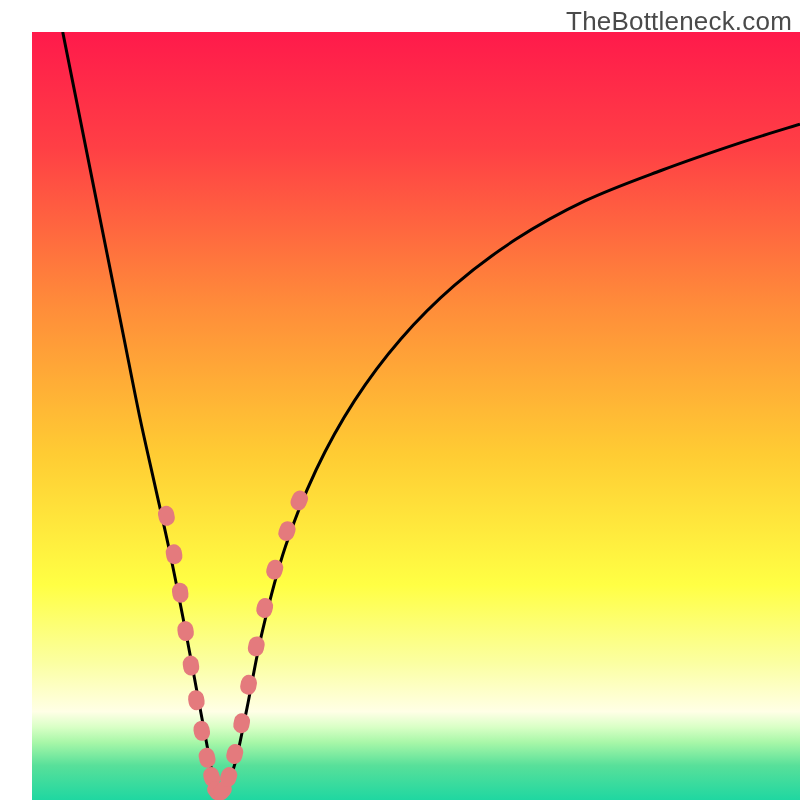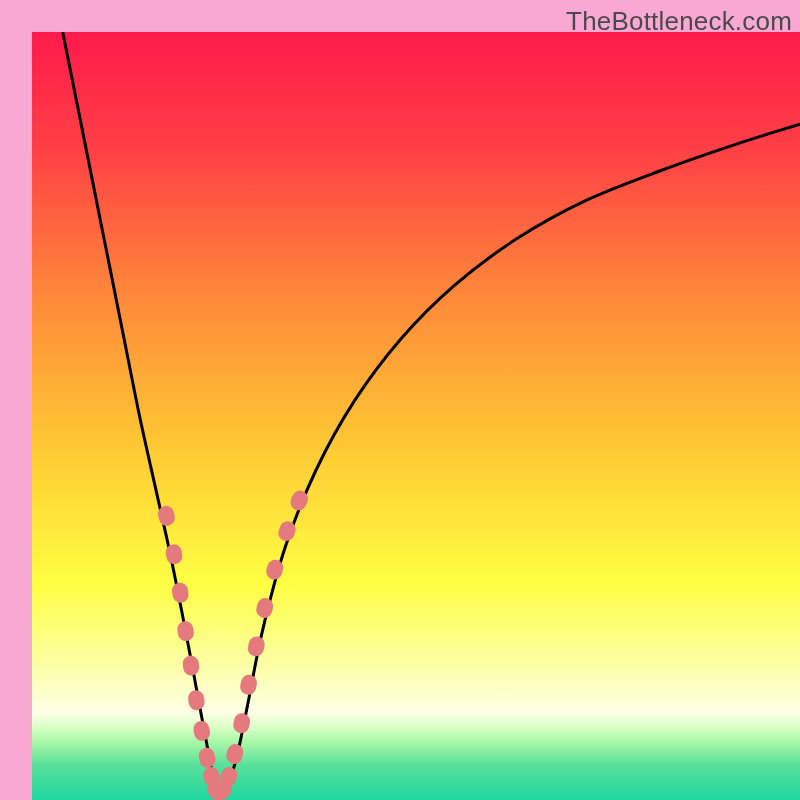--- a/index.html
+++ b/index.html
@@ -10,21 +10,21 @@
     overflow: hidden;
     background: #000;
     font-family: Arial, Helvetica, sans-serif;
   }
   .frame {
     position: absolute;
     left: 0;
     top: 0;
     width: 800px;
     height: 800px;
-    background: #f9a8d4;
+    background: #ffffff;
   }
   .plot-area {
     position: absolute;
     left: 32px;
     top: 32px;
     width: 768px;
     height: 768px;
     overflow: hidden;
   }
   .gradient-bg {

